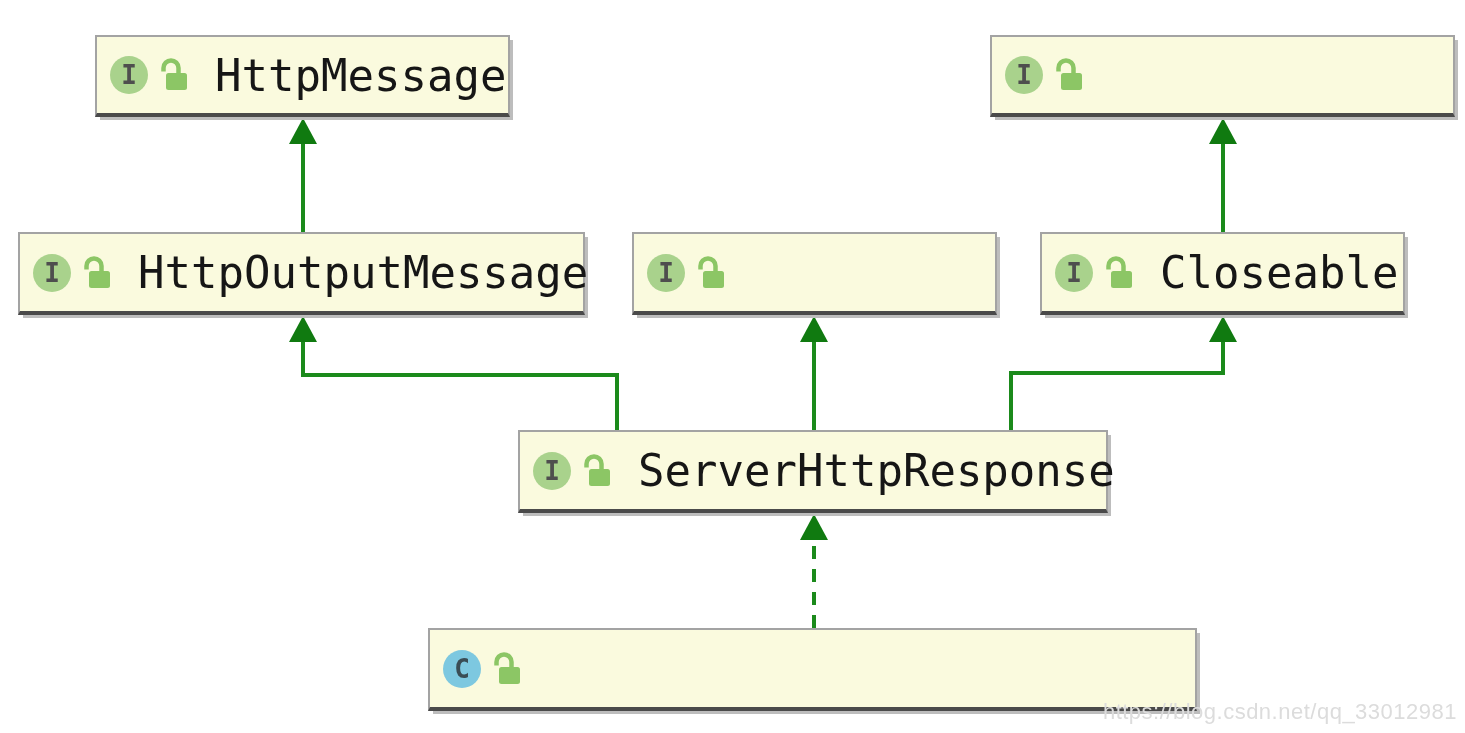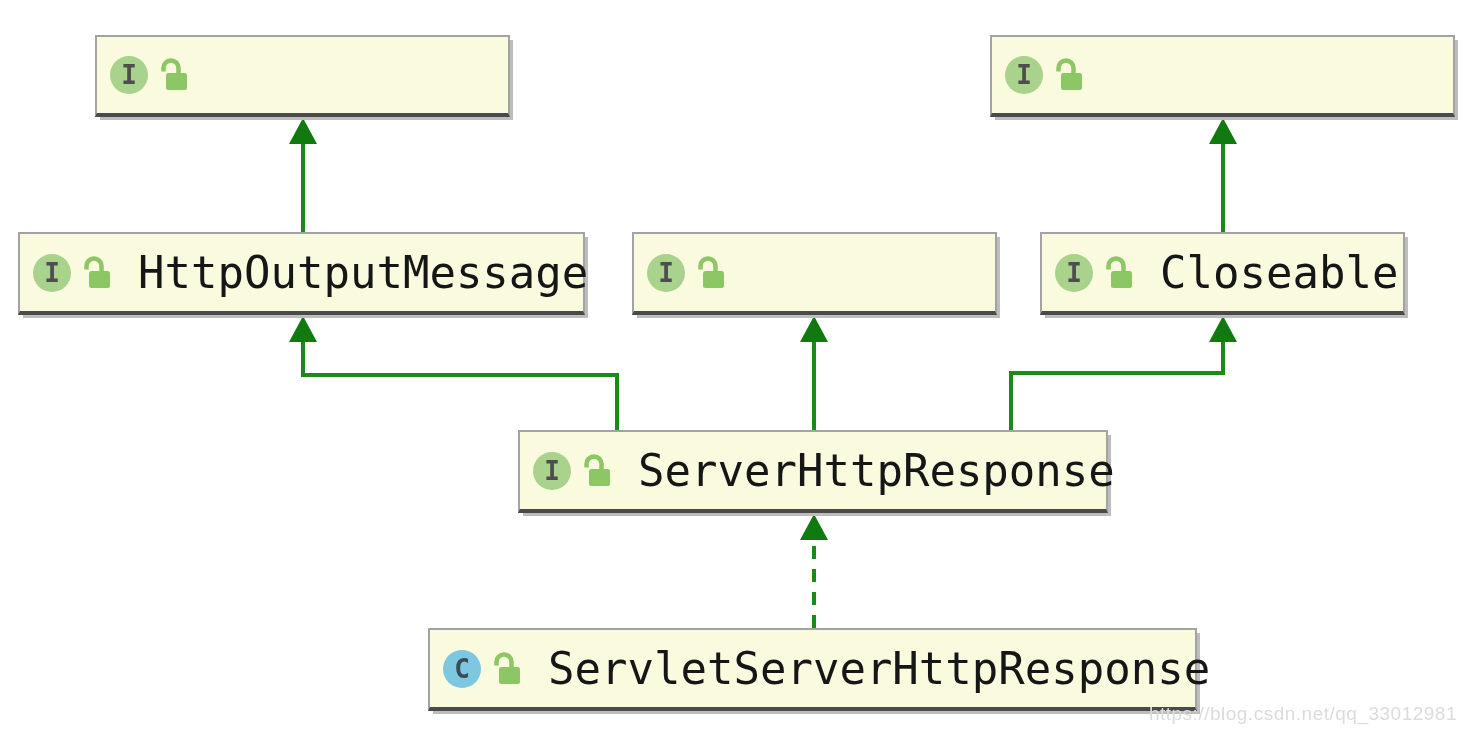--- a/index.html
+++ b/index.html
@@ -51,21 +51,21 @@
   .node-label {
     margin-left: 26px;
     font-size: 44px;
     color: #161616;
     letter-spacing: 0;
   }
   #watermark {
     position: absolute;
     right: 8px; bottom: 8px;
     font-family: "Liberation Sans", sans-serif;
-    font-size: 19px;
+    font-size: 22px;
     color: #dcdcdc;
     letter-spacing: 0.5px;
   }
 </style>
 </head>
 <body>
 
 <div id="diagram">
   <svg id="edges" viewBox="0 0 1465 733" xmlns="http://www.w3.org/2000/svg">
       <polyline points="303,232 303,142" class="edge-line"></polyline>
@@ -81,20 +81,21 @@
       <polyline points="814,628 814,538" class="edge-line dashed"></polyline>
       <polygon points="814,514 800,540 828,540" class="edge-head"></polygon>
     </svg>
 
   <div class="node" style="left: 95px; top: 35px; width: 415px; height: 82px;">
       <span class="icon-circle interface">I</span>
       <svg width="32" height="34" viewBox="0 0 32 34" class="lock-icon">
         <path d="M6.5 13.5 V10 a7.5 7.5 0 0 1 15 0 v5" fill="none" stroke="#8cc665" stroke-width="4.5"></path>
         <rect x="9" y="15" width="21" height="17" rx="2.5" fill="#8cc665"></rect>
       </svg>
+      <span class="node-label">HttpMessage</span>
     </div>
     <div class="node" style="left: 990px; top: 35px; width: 465px; height: 82px;">
       <span class="icon-circle interface">I</span>
       <svg width="32" height="34" viewBox="0 0 32 34" class="lock-icon">
         <path d="M6.5 13.5 V10 a7.5 7.5 0 0 1 15 0 v5" fill="none" stroke="#8cc665" stroke-width="4.5"></path>
         <rect x="9" y="15" width="21" height="17" rx="2.5" fill="#8cc665"></rect>
       </svg>
     </div>
     <div class="node" style="left: 18px; top: 232px; width: 567px; height: 83px;">
       <span class="icon-circle interface">I</span>
@@ -126,16 +127,15 @@
         <rect x="9" y="15" width="21" height="17" rx="2.5" fill="#8cc665"></rect>
       </svg>
       <span class="node-label">ServerHttpResponse</span>
     </div>
     <div class="node" style="left: 428px; top: 628px; width: 769px; height: 83px;">
       <span class="icon-circle class">C</span>
       <svg width="32" height="34" viewBox="0 0 32 34" class="lock-icon">
         <path d="M6.5 13.5 V10 a7.5 7.5 0 0 1 15 0 v5" fill="none" stroke="#8cc665" stroke-width="4.5"></path>
         <rect x="9" y="15" width="21" height="17" rx="2.5" fill="#8cc665"></rect>
       </svg>
-      <span class="node-label">ServletServerHttpResponse</span>
     </div>
     <div id="watermark">https://blog.csdn.net/qq_33012981</div>
 </div>
 
 </body></html>

